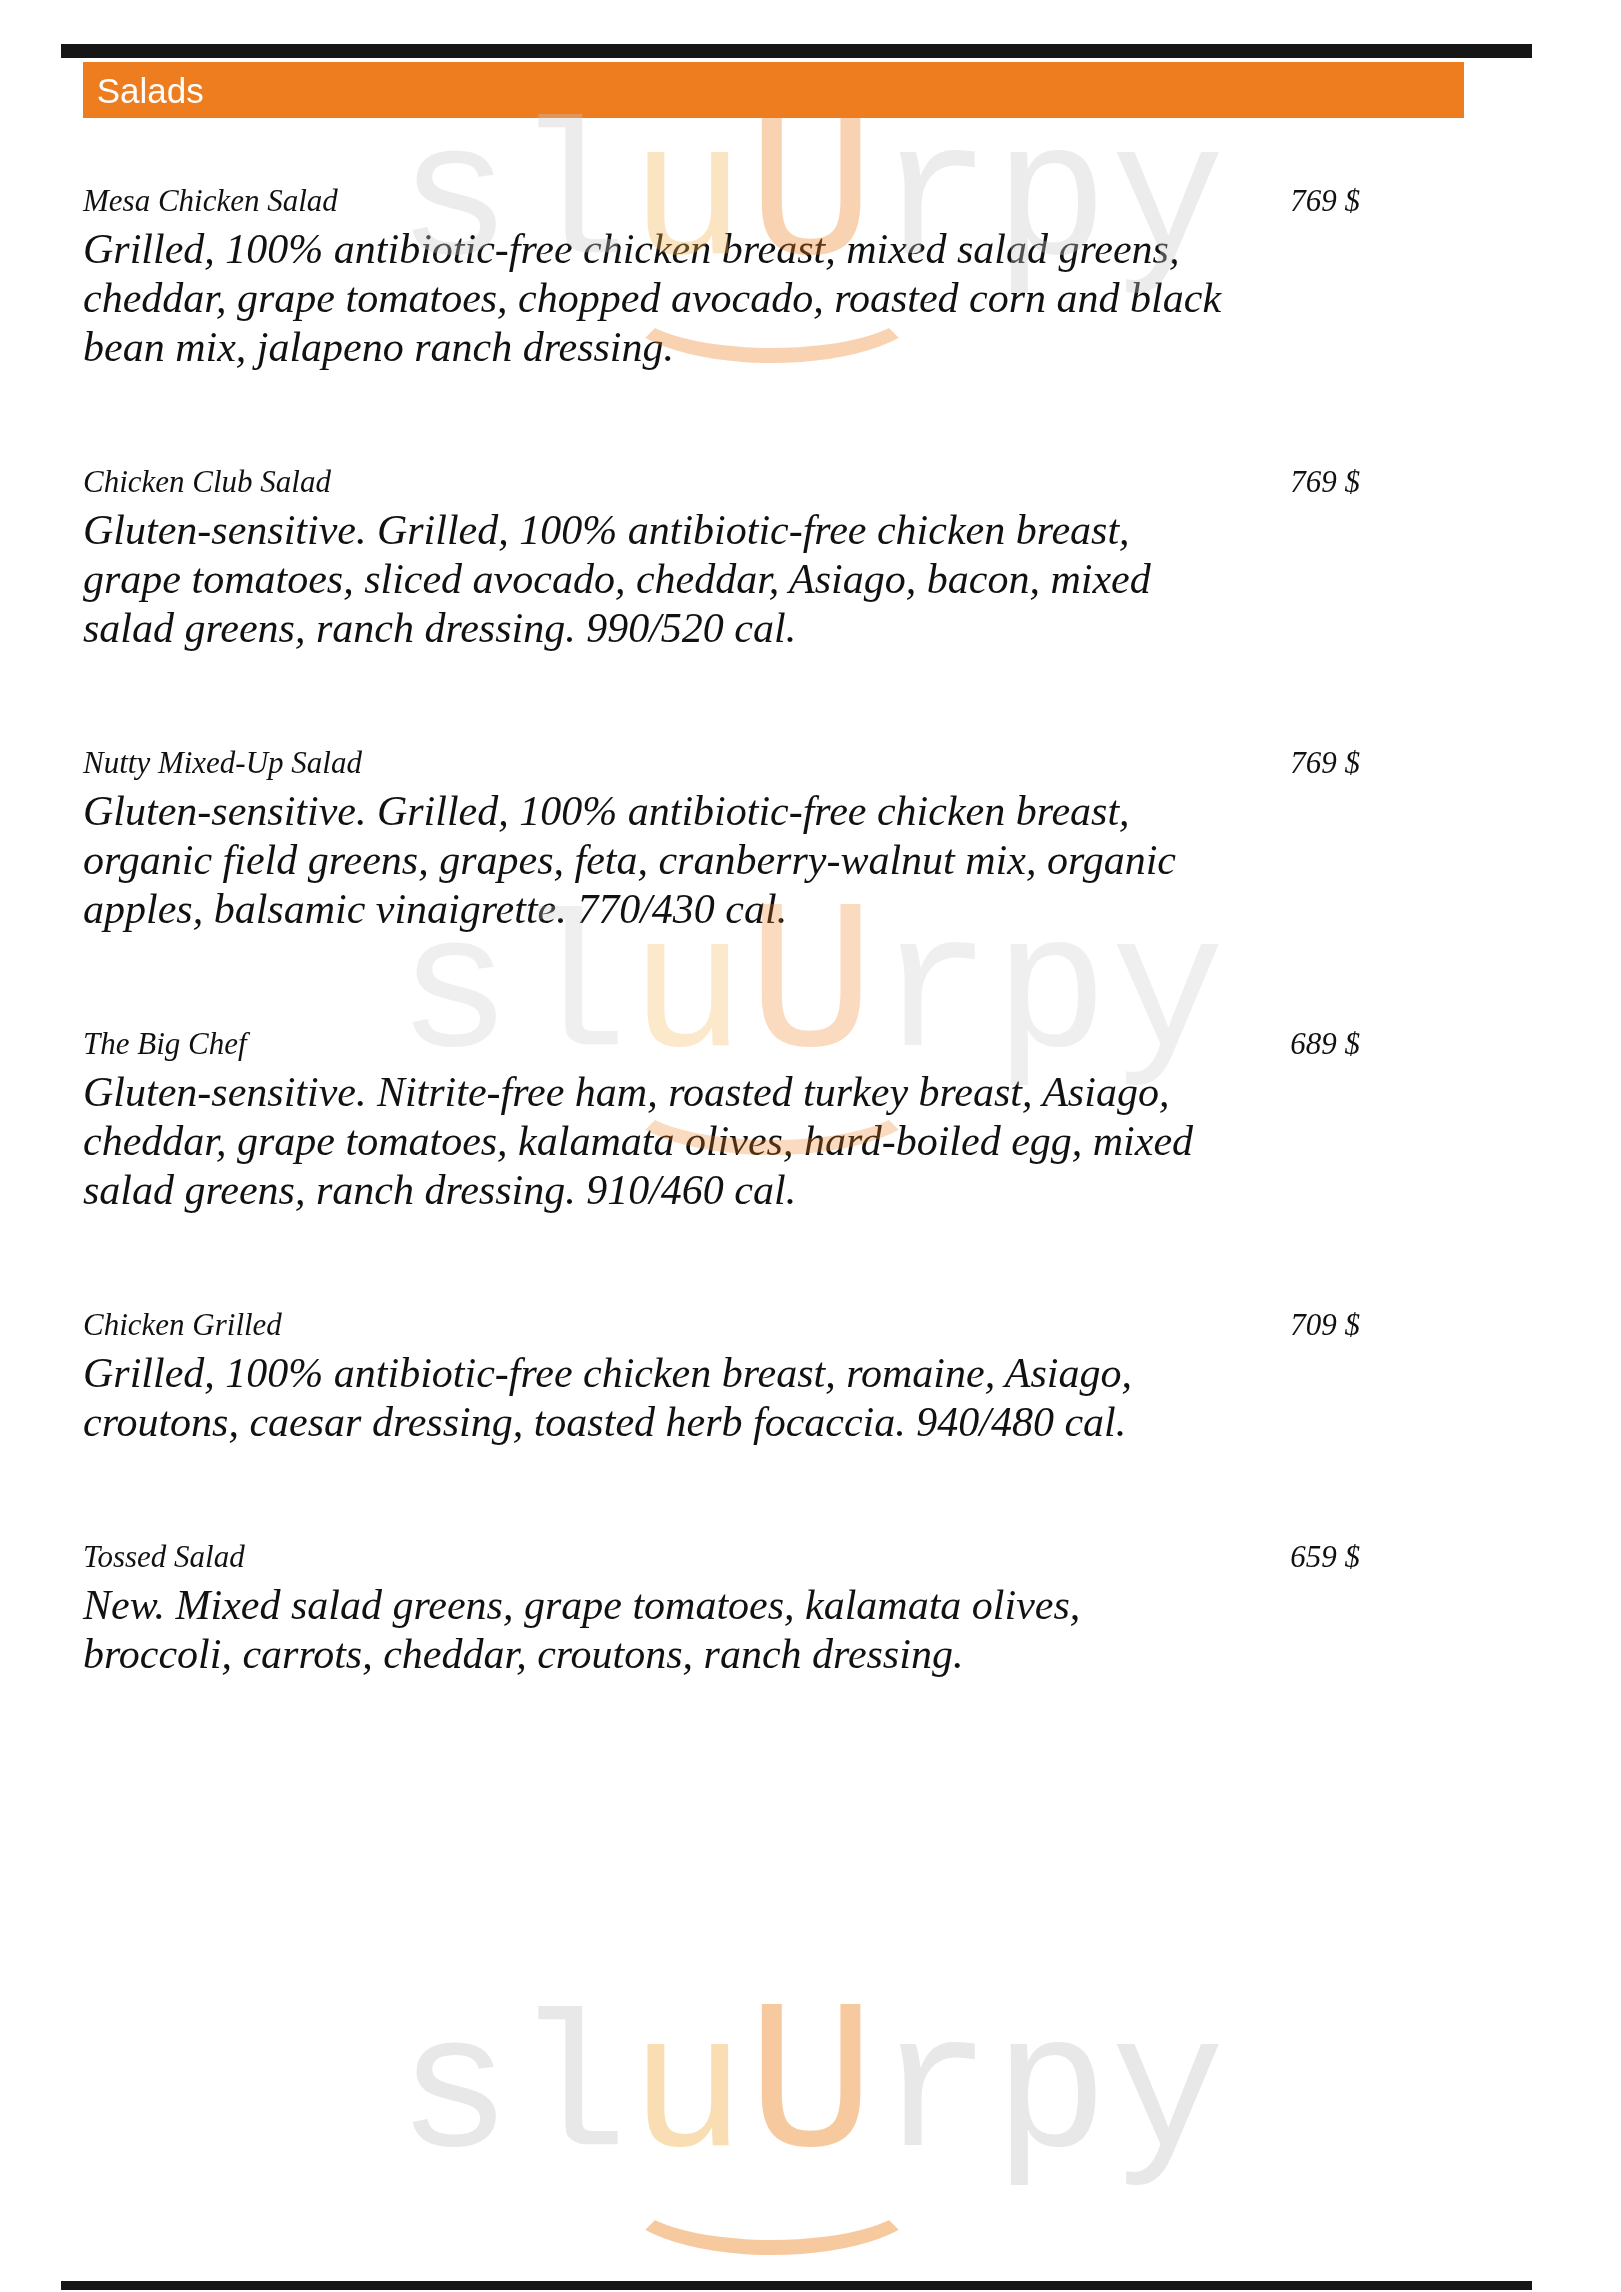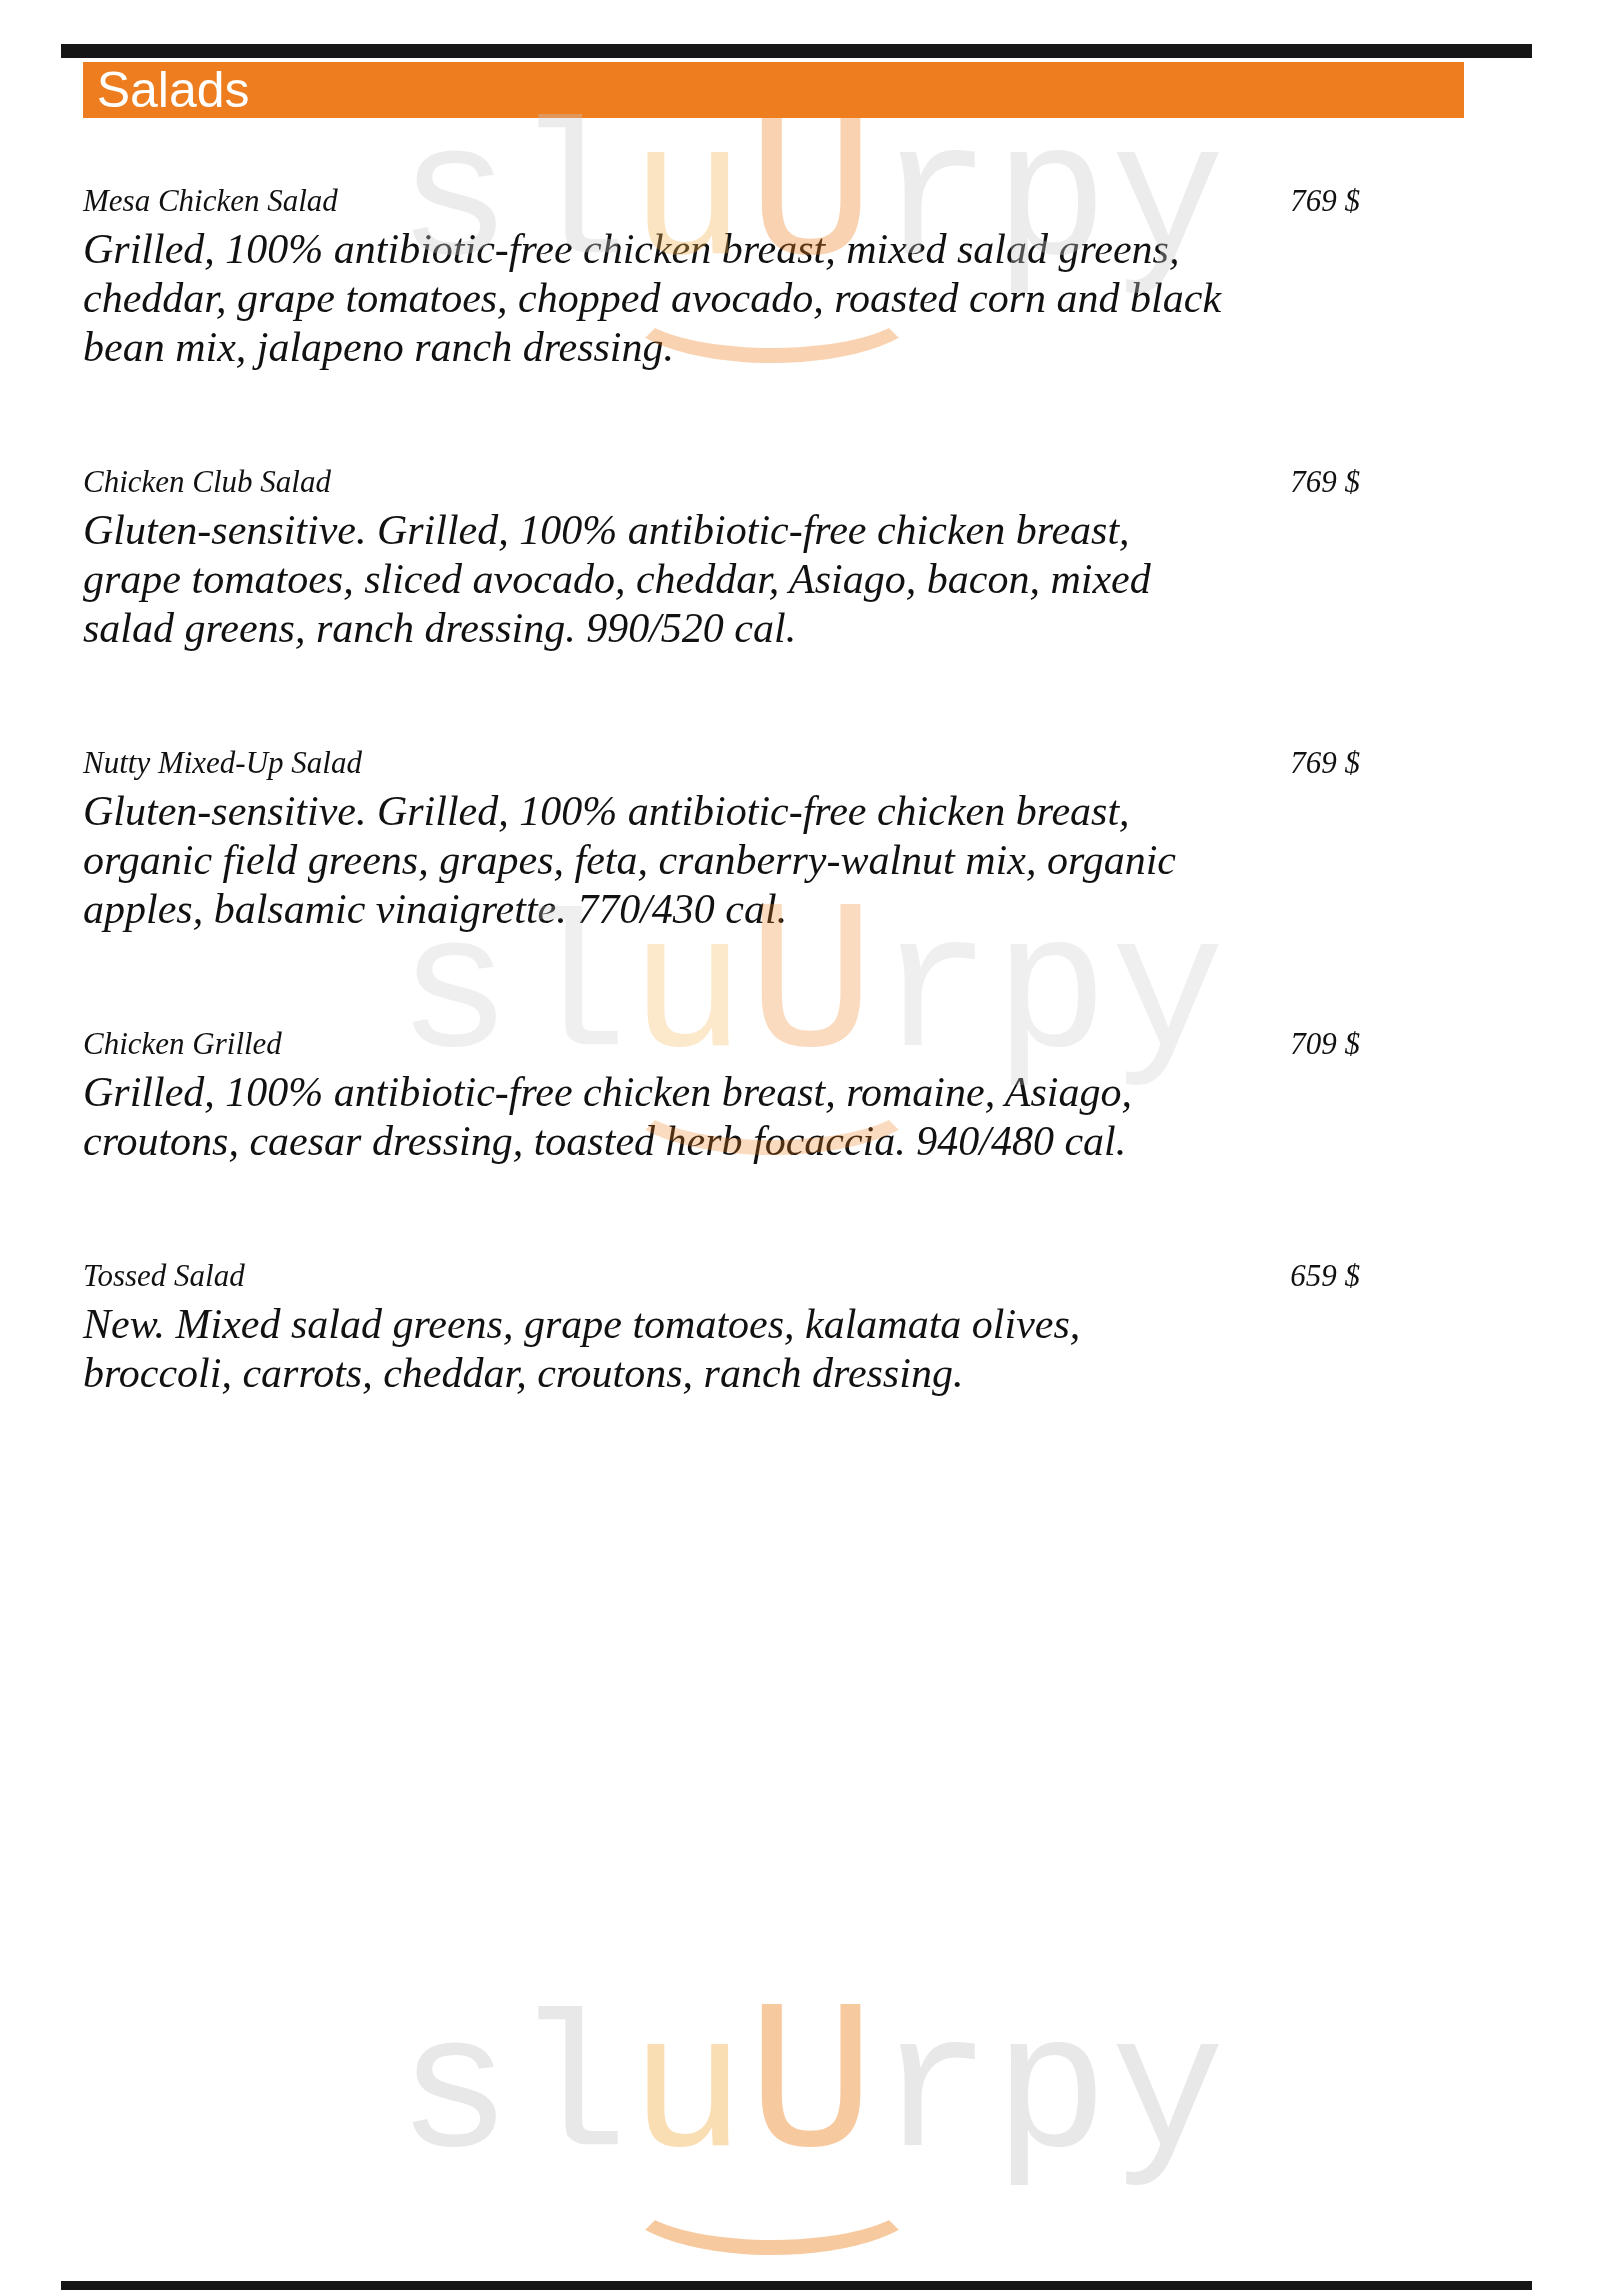--- a/index.html
+++ b/index.html
@@ -26,21 +26,21 @@
   .section-header {
     position: absolute; left: 83px; top: 62px;
     width: 1381px; height: 56px;
     background: #ED7D1F;
     display: flex; align-items: center;
     padding-left: 13.7px;
   }
   .section-title {
     color: #ffffff;
     font-family: "Liberation Sans", sans-serif;
-    font-size: 50px;
+    font-size: 35px;
     line-height: 1;
   }
 
   
   .content {
     position: absolute; left: 83px; top: 176px;
     width: 1292px;
     z-index: 2;
     font-style: italic;
   }
@@ -129,20 +129,27 @@
     </div>
 
     <div class="item">
       <div class="item-row">
         <span class="item-name">Nutty Mixed-Up Salad</span>
         <span class="item-price">769 $</span>
       </div>
       <div class="item-desc">Gluten-sensitive. Grilled, 100% antibiotic-free chicken breast, organic field greens, grapes, feta, cranberry-walnut mix, organic apples, balsamic vinaigrette. 770/430 cal.</div>
     </div>
 
+    <div class="item">
+      <div class="item-row">
+        <span class="item-name">The Big Chef</span>
+        <span class="item-price">689 $</span>
+      </div>
+      <div class="item-desc">Gluten-sensitive. Nitrite-free ham, roasted turkey breast, Asiago, cheddar, grape tomatoes, kalamata olives, hard-boiled egg, mixed salad greens, ranch dressing. 910/460 cal.</div>
+    </div>
 
     <div class="item">
       <div class="item-row">
         <span class="item-name">Chicken Grilled</span>
         <span class="item-price">709 $</span>
       </div>
       <div class="item-desc">Grilled, 100% antibiotic-free chicken breast, romaine, Asiago, croutons, caesar dressing,  toasted herb focaccia. 940/480 cal.</div>
     </div>
 
     <div class="item">

